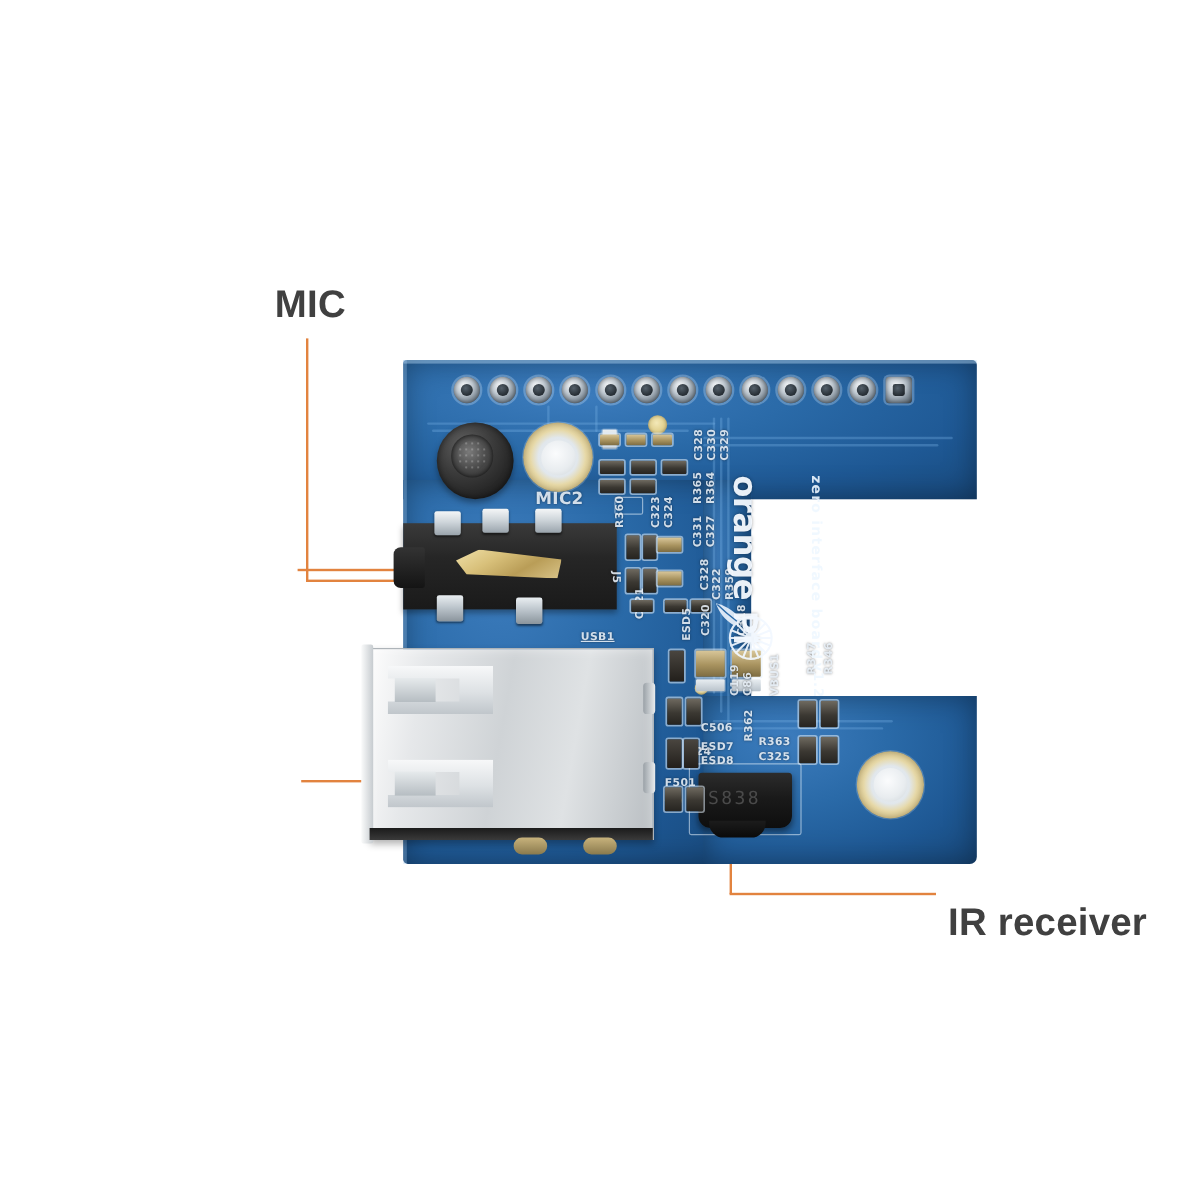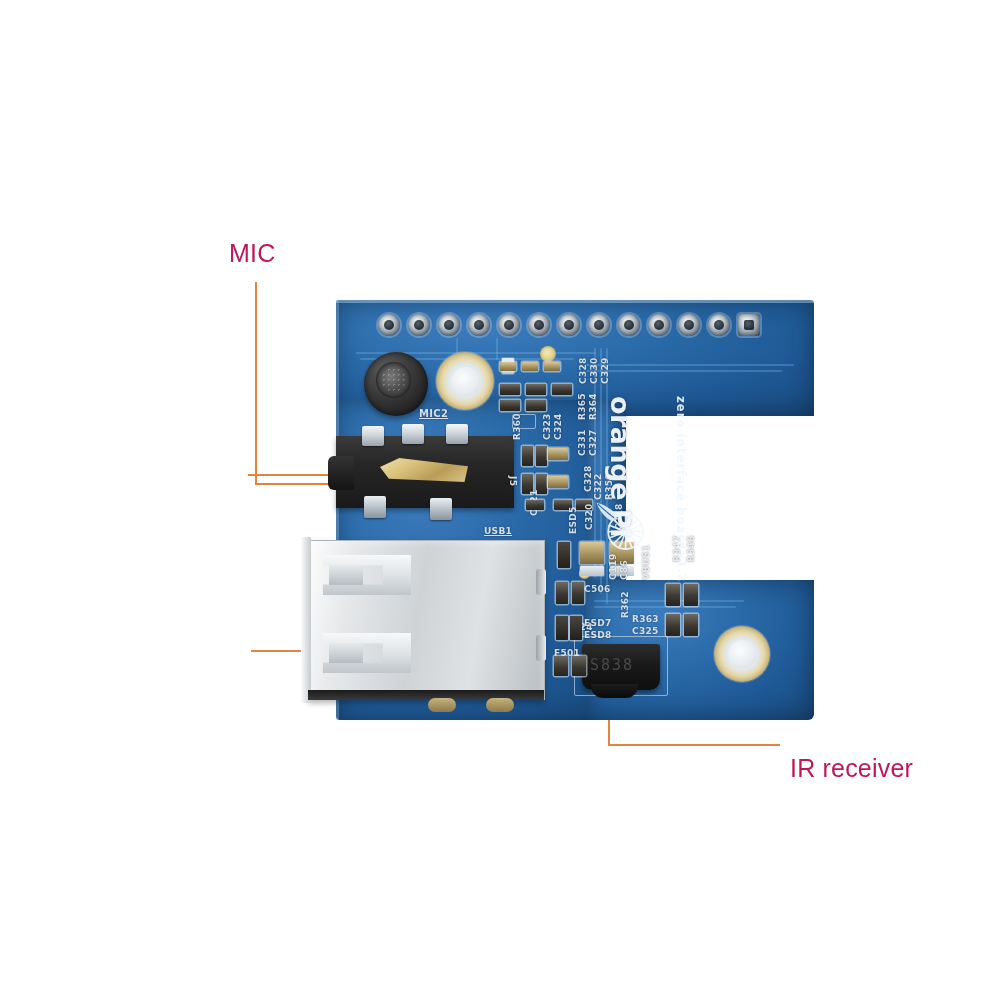--- a/index.html
+++ b/index.html
@@ -9,26 +9,26 @@
     background:#ffffff;
     font-family:"Liberation Sans","DejaVu Sans",sans-serif;
     overflow:hidden;
     position:relative;
   }
   #stage{position:absolute;left:0;top:0;width:1000px;height:1000px;}
 
   
   .callout{
     position:absolute;
-    color:#be185d;
-    font-size:25px;
+    color:#404040;
+    font-size:32px;
     line-height:30px;
     letter-spacing:.2px;
     white-space:pre-line;
-    font-weight:400;
+    font-weight:700;
   }
   #lbl-mic{left:229px;top:238px;}
   #lbl-audio{left:92px;top:444px;text-align:left;}
   #lbl-usb{left:106px;top:634px;}
   #lbl-ir{left:790px;top:753px;}
 
   
   .leader{position:absolute;background:#e2833f;}
   .leader.h{height:2px;}
   .leader.v{width:2px;}
@@ -330,21 +330,21 @@
         <i></i>
       </div>
 
     <div class="mhole" style="left:100px;top:52px;width:58px;height:58px;"></div>
     <div class="mhole" style="left:378px;top:326px;width:56px;height:56px;"></div>
     <div class="vpad" style="left:204px;top:46px;width:16px;height:16px;"></div>
     <div class="vpad" style="left:218px;top:360px;width:14px;height:14px;"></div>
     <div class="vpad" style="left:243px;top:268px;width:11px;height:11px;"></div>
 
     <div id="mic"></div>
-    <div class="silk" style="left:83px;top:108px;font-size:10px;text-decoration:underline;">MIC2</div>
+    <div class="silk" style="left:110px;top:108px;font-size:14px;">MIC2</div>
 
     <div id="jack">
       <div id="jack-barrel"></div>
       <div class="jtab" style="left:26px;top:-10px;"></div>
       <div class="jtab" style="left:66px;top:-12px;"></div>
       <div class="jtab" style="left:110px;top:-12px;"></div>
       <div id="jack-gold"></div>
       <div class="jtab low" style="left:28px;top:60px;"></div>
       <div class="jtab low" style="left:94px;top:62px;"></div>
     </div>
@@ -419,21 +419,21 @@
 
     <div class="smd dark" style="left:222px;top:242px;width:12px;height:26px;"></div>
     <div class="smd tan" style="left:244px;top:242px;width:24px;height:22px;"></div>
     <div class="smd tan" style="left:274px;top:242px;width:24px;height:22px;"></div>
     <div class="pad" style="left:244px;top:266px;width:24px;height:10px;"></div>
     <div class="pad" style="left:274px;top:266px;width:24px;height:10px;"></div>
 
     <div class="silk rot" style="left:272px;top:280px;">C119</div>
     <div class="silk rot" style="left:283px;top:280px;">C86</div>
     <div class="silk rot" style="left:305px;top:280px;">VBUS1</div>
-    <div class="silk" style="left:248px;top:284px;">C506</div>
+    <div class="silk" style="left:248px;top:302px;">C506</div>
     <div class="smd" style="left:220px;top:282px;width:12px;height:22px;"></div>
     <div class="smd" style="left:236px;top:282px;width:12px;height:22px;"></div>
 
     <div class="silk" style="left:248px;top:318px;">ESD7</div>
     <div class="silk" style="left:248px;top:330px;">ESD8</div>
     <div class="smd dark" style="left:220px;top:316px;width:12px;height:24px;"></div>
     <div class="smd dark" style="left:234px;top:316px;width:12px;height:24px;"></div>
     <div class="silk" style="left:218px;top:348px;">F501</div>
     <div class="smd" style="left:218px;top:356px;width:14px;height:20px;"></div>
     <div class="smd" style="left:236px;top:356px;width:14px;height:20px;"></div>

